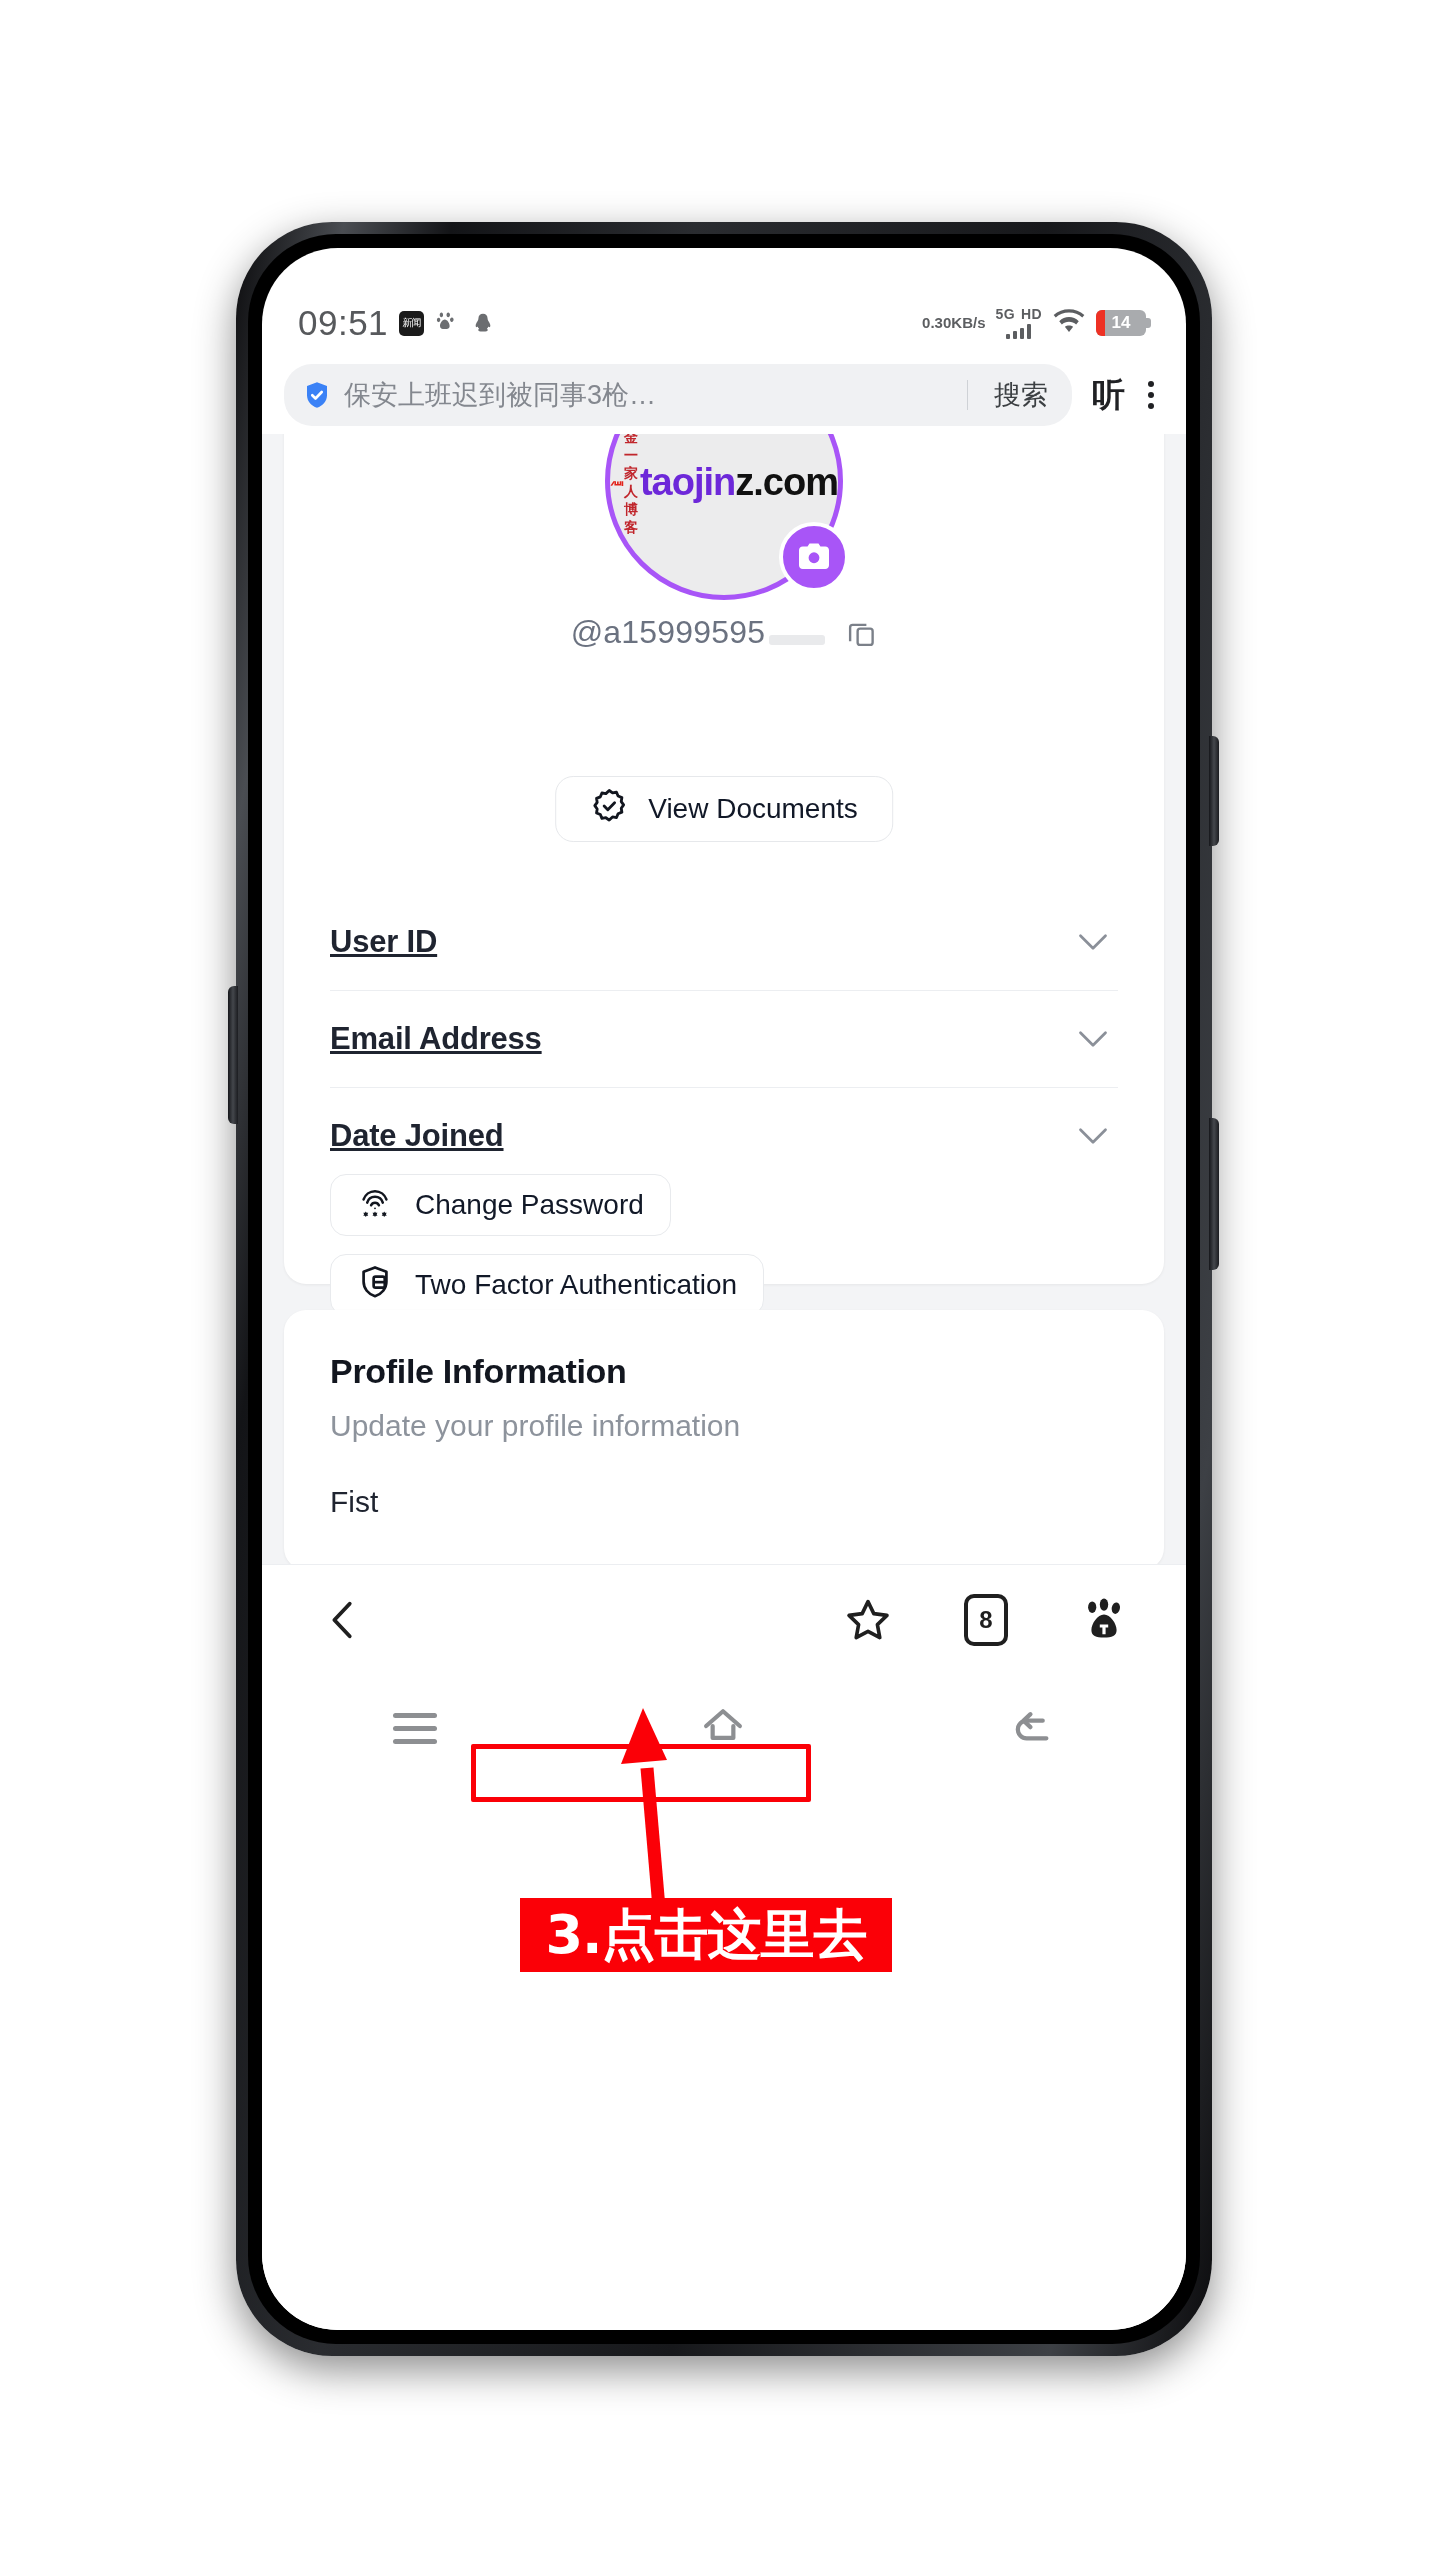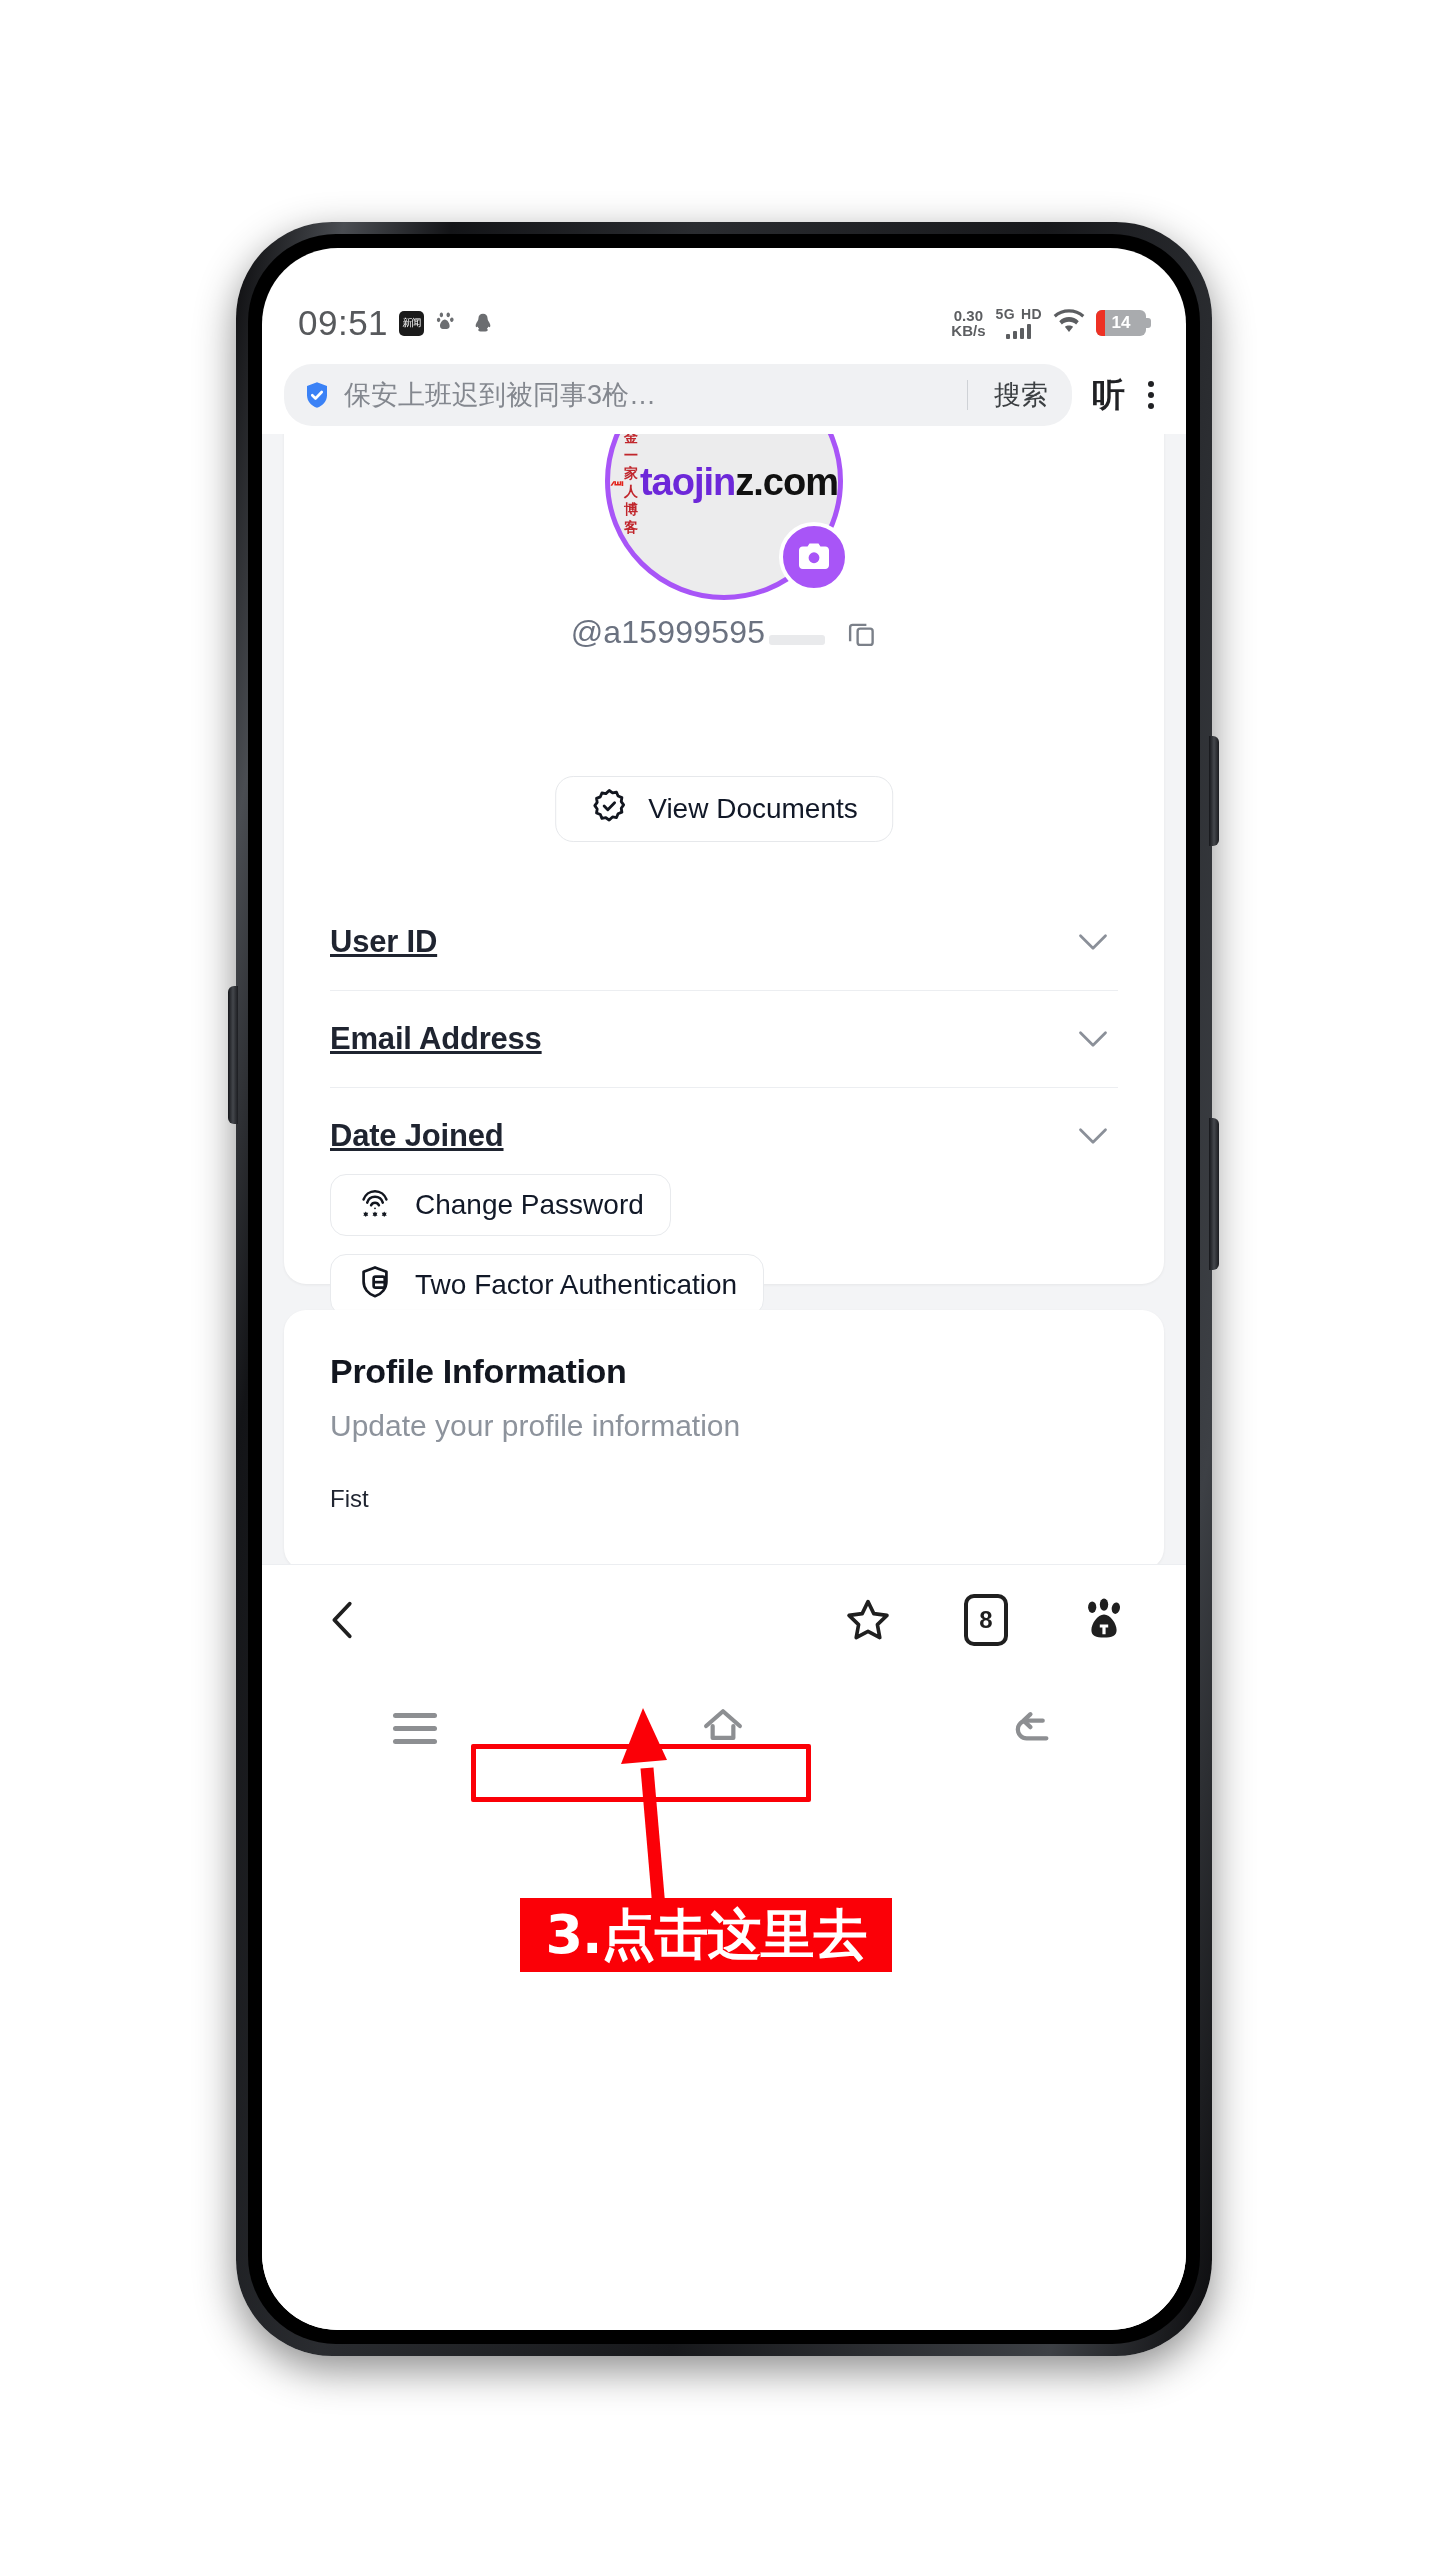--- a/index.html
+++ b/index.html
@@ -46,21 +46,21 @@
     padding:0 40px 0 36px; color:#5f6368;
   }
   .sb-left{ display:flex; align-items:center; gap:11px; }
   .sb-time{ font-size:35px; font-weight:400; color:#57595c; letter-spacing:.5px;}
   .ic-news{ width:25px;height:25px;background:#1b1b1b;border-radius:5px;color:#fff;
             font-size:10px;display:flex;align-items:center;justify-content:center;letter-spacing:-1px;}
   .ic-baidu{ width:26px;height:24px;color:#6c6e71; }
   .ic-qq{ width:22px;height:26px;color:#6b6d70; }
 
   .sb-right{ display:flex; align-items:center; gap:10px; }
-  .netspeed{ display:flex;flex-direction:column;align-items:center;line-height:1.02;
+  .netspeed{ display:flex;flex-direction:row;align-items:center;line-height:1.02;
              font-size:15px;font-weight:700;color:#5c5e61;}
   .netgroup{ display:flex;flex-direction:column;align-items:center;line-height:1.05;}
   .netlabel{ font-size:14px;font-weight:700;color:#5c5e61;letter-spacing:.4px;}
   .bars{ display:flex;align-items:flex-end;gap:2.5px;height:15px;margin-top:2px;}
   .bars i{ width:4.5px;background:#5c5e61;border-radius:1px;display:block;}
   .bars i:nth-child(1){height:5px;} .bars i:nth-child(2){height:8px;}
   .bars i:nth-child(3){height:11px;} .bars i:nth-child(4){height:15px;}
   .wifi{ color:#5c5e61; }
   .battery{ position:relative;width:50px;height:26px;border-radius:6px;background:#a9abae;
             display:flex;align-items:center;justify-content:center;}
@@ -153,21 +153,21 @@
     display:flex;align-items:center;gap:22px;
     height:62px;padding:0 26px;border:1.5px solid #e8eaed;border-radius:16px;
     background:#fff;font-size:28px;color:#111827;font-weight:500;width:max-content;
     margin-bottom:18px;
   }
 
   
   .card-bottom{ top:876px; height:260px; padding:42px 46px 0; }
   .pi-title{ font-size:34px;font-weight:700;color:#12161f;letter-spacing:-.3px;}
   .pi-sub{ font-size:30px;color:#8d939c;margin-top:18px; }
-  .pi-field{ font-size:24px;color:#1f2430;margin-top:42px;font-weight:500; }
+  .pi-field{ font-size:30px;color:#1f2430;margin-top:42px;font-weight:500; }
 
   
   .anno-banner{
     position:absolute; left:258px; top:1650px; width:372px; height:74px;
     background:#fb0007; display:flex;align-items:center;justify-content:center;
     z-index:40;
   }
   .anno-text{
     color:#ffffff;font-size:54px;font-weight:700;letter-spacing:-1px;
     font-family:"DejaVu Sans", sans-serif; line-height:1; white-space:nowrap;

